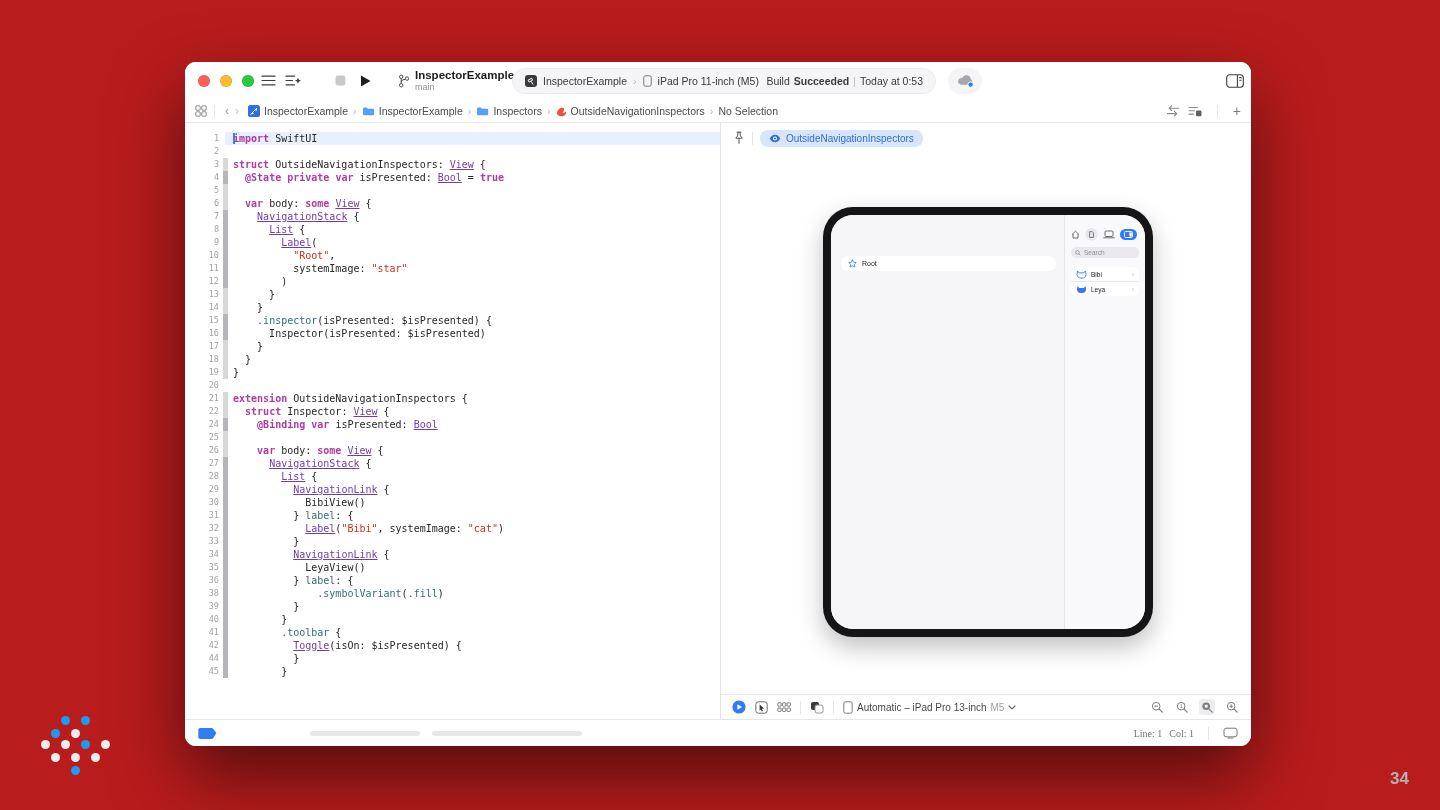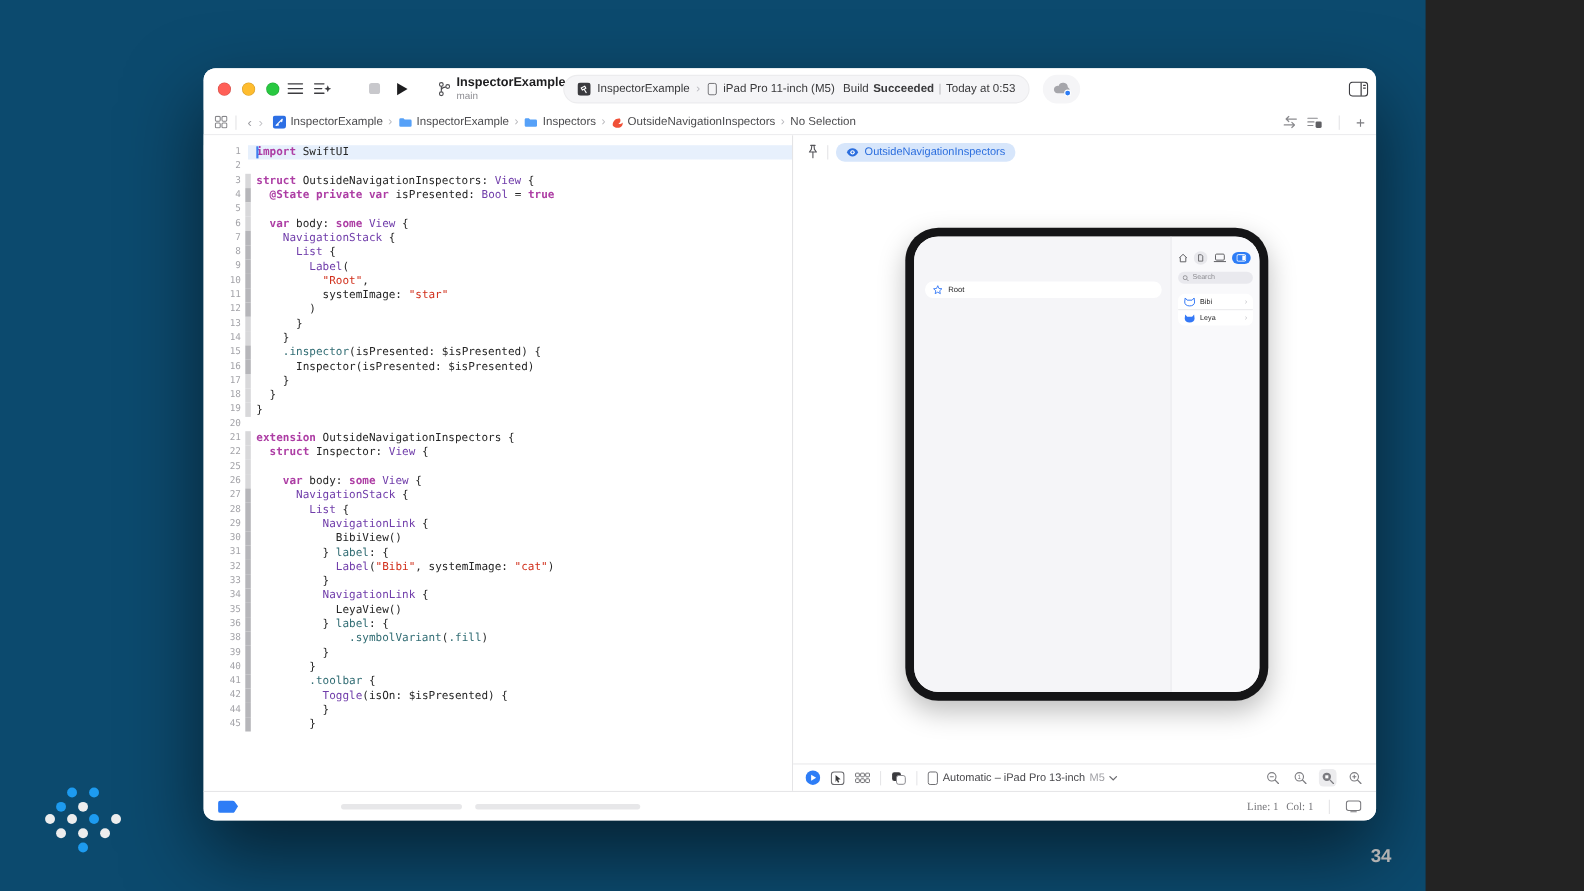--- a/index.html
+++ b/index.html
@@ -1,16 +1,16 @@
 <!DOCTYPE html>
 <html><head>
 <meta charset="utf-8">
 <style>
   html,body{margin:0;padding:0;background:#232323;}
-  .slide{position:relative;width:1296px;height:810px;overflow:hidden;background:#0c4a6e;
+  .slide{position:relative;width:1440px;height:810px;overflow:hidden;background:#b91c1c;
          font-family:"Liberation Sans",sans-serif;}
   
   .window{position:absolute;left:185px;top:62px;width:1066px;height:684px;background:#fff;
           border-radius:11px;box-shadow:0 30px 70px rgba(0,0,0,.55);overflow:hidden;}
   
   .toolbar{position:absolute;left:0;top:0;width:100%;height:38px;background:#fff;}
   .tl{position:absolute;top:13px;width:12px;height:12px;border-radius:50%;box-shadow:inset 0 0 0 .5px rgba(0,0,0,.18);}
   .tb-icon{position:absolute;display:flex;align-items:center;justify-content:center;}
   .scheme{position:absolute;left:230px;top:7px;line-height:12px;}
   .scheme .nm{font-size:11.5px;font-weight:700;color:#1d1d1f;}
@@ -41,21 +41,21 @@
         font-size:10px;line-height:13px;}
   .cl{display:flex;height:13px;align-items:center;position:relative;}
   .cl.hl{background:linear-gradient(90deg,#fff 0 40px,#e7f0fc 40px);}
   .ln{width:34px;text-align:right;color:#a3a3a8;font-size:8.5px;flex:none;}
   .cbar{width:5px;height:13px;margin-left:4px;flex:none;}
   .bar-0{background:transparent;}
   .bar-1{background:#d8d8da;}
   .bar-2{background:#b6b6ba;}
   .ct{white-space:pre;margin-left:5px;flex:none;}
   .tk-k{color:#ad3da4;font-weight:700;}
-  .tk-t{color:#703daa;}
+  .tk-t{color:#703daa;text-decoration:underline;}
   .tk-s{color:#d12f1b;}
   .tk-f{color:#326d74;}
   .tk-p{color:#262626;}
   .cursor{position:absolute;left:48px;top:1px;width:1.5px;height:11px;background:#3d7df0;}
   
   .canvas{position:absolute;left:535px;top:61px;width:531px;height:596px;background:#fff;
           border-left:1px solid #e4e4e6;box-sizing:border-box;}
   .canvas-top{position:absolute;left:0;top:0;right:0;height:30px;display:flex;align-items:center;
               padding-left:12px;}
   .preview-pill{display:flex;align-items:center;gap:5px;background:#d7e6fb;color:#2b6ede;
@@ -385,20 +385,25 @@
           </div>
           <div class="cl">
             <span class="ln">21</span>
             <span class="cbar bar-1"></span>
             <span class="ct"><span class="tk-k">extension</span><span class="tk-p"> OutsideNavigationInspectors {</span></span>
           </div>
           <div class="cl">
             <span class="ln">22</span>
             <span class="cbar bar-1"></span>
             <span class="ct"><span class="tk-p">  </span><span class="tk-k">struct</span><span class="tk-p"> Inspector: </span><span class="tk-t">View</span><span class="tk-p"> {</span></span>
+          </div>
+          <div class="cl">
+            <span class="ln">24</span>
+            <span class="cbar bar-2"></span>
+            <span class="ct"><span class="tk-p">    </span><span class="tk-k">@Binding</span><span class="tk-p"> </span><span class="tk-k">var</span><span class="tk-p"> isPresented: </span><span class="tk-t">Bool</span></span>
           </div>
           <div class="cl">
             <span class="ln">25</span>
             <span class="cbar bar-1"></span>
             <span class="ct"></span>
           </div>
           <div class="cl">
             <span class="ln">26</span>
             <span class="cbar bar-1"></span>
             <span class="ct"><span class="tk-p">    </span><span class="tk-k">var</span><span class="tk-p"> body: </span><span class="tk-k">some</span><span class="tk-p"> </span><span class="tk-t">View</span><span class="tk-p"> {</span></span>

